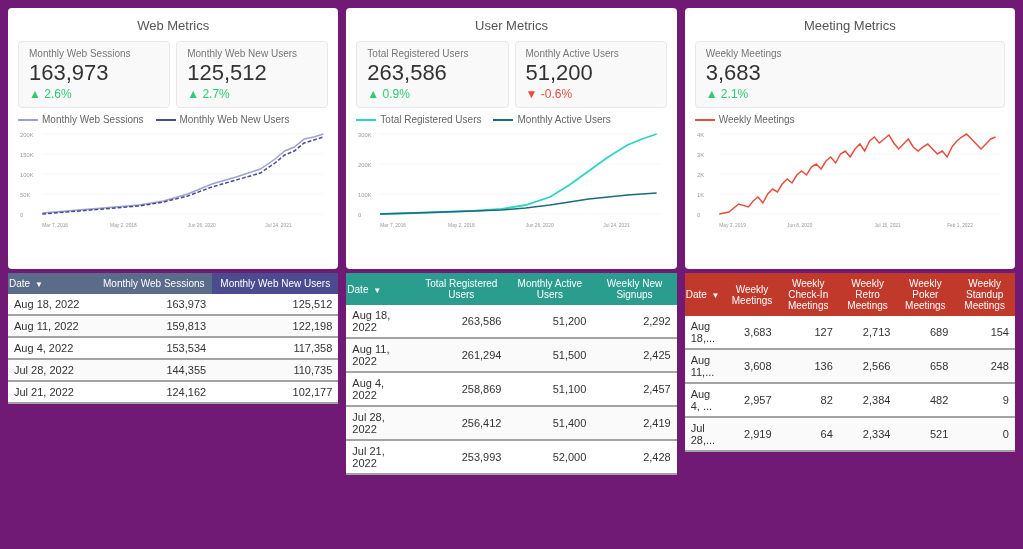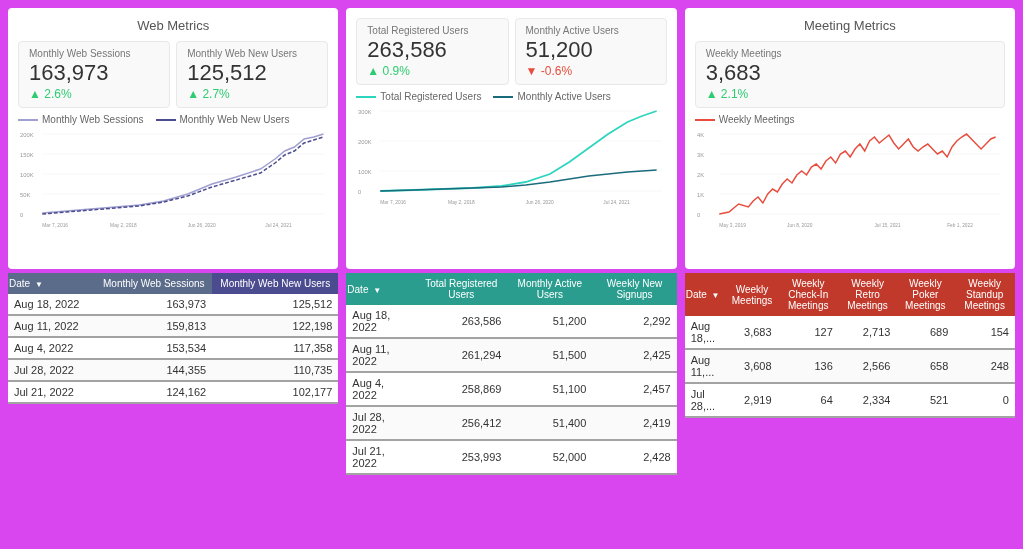--- a/index.html
+++ b/index.html
@@ -1,18 +1,18 @@
 <!DOCTYPE html>
 <html><head>
   <meta charset="utf-8">
   <style>
     * { box-sizing: border-box; margin: 0; padding: 0; }
     body { font-family: -apple-system, BlinkMacSystemFont, 'Segoe UI', sans-serif; background: #f5f5f5; font-size: 12px; color: #333; }
     
-    .dashboard { width: 1023px; height: 549px; background: #d946ef; overflow: hidden; display: flex; flex-direction: column; }
+    .dashboard { width: 1023px; height: 549px; background: #701a75; overflow: hidden; display: flex; flex-direction: column; }
     
     .top-section { display: flex; padding: 8px 8px 4px 8px; gap: 8px; }
     
     .panel { background: #fff; border-radius: 4px; flex: 1; padding: 10px; }
     .panel-title { text-align: center; font-size: 13px; color: #555; margin-bottom: 8px; font-weight: 400; }
     
     .metrics-row { display: flex; gap: 6px; margin-bottom: 6px; }
     .metric-card { background: #f9f9f9; border: 1px solid #e8e8e8; border-radius: 4px; padding: 6px 10px; flex: 1; }
     .metric-label { font-size: 10px; color: #777; margin-bottom: 2px; }
     .metric-value { font-size: 22px; font-weight: 300; color: #333; line-height: 1.1; }
@@ -92,20 +92,21 @@
 
           <text x="25" y="98" font-size="5" fill="#999">Mar 7, 2016</text>
           <text x="95" y="98" font-size="5" fill="#999">May 2, 2018</text>
           <text x="175" y="98" font-size="5" fill="#999">Jun 26, 2020</text>
           <text x="255" y="98" font-size="5" fill="#999">Jul 24, 2021</text>
         </svg>
       </div>
     </div>
 
     <div class="panel">
+      <div class="panel-title">User Metrics</div>
       <div class="metrics-row">
         <div class="metric-card">
           <div class="metric-label">Total Registered Users</div>
           <div class="metric-value">263,586</div>
           <div class="metric-change positive">▲ 0.9%</div>
         </div>
         <div class="metric-card">
           <div class="metric-label">Monthly Active Users</div>
           <div class="metric-value">51,200</div>
           <div class="metric-change negative">▼ -0.6%</div>
@@ -291,20 +292,28 @@
           </tr>
           <tr>
             <td>Aug 11,...</td>
             <td>3,608</td>
             <td>136</td>
             <td>2,566</td>
             <td>658</td>
             <td>248</td>
           </tr>
           <tr>
+            <td>Aug 4, ...</td>
+            <td>2,957</td>
+            <td>82</td>
+            <td>2,384</td>
+            <td>482</td>
+            <td>9</td>
+          </tr>
+          <tr>
             <td>Jul 28,...</td>
             <td>2,919</td>
             <td>64</td>
             <td>2,334</td>
             <td>521</td>
             <td>0</td>
           </tr>
         </tbody>
       </table>
     </div>

